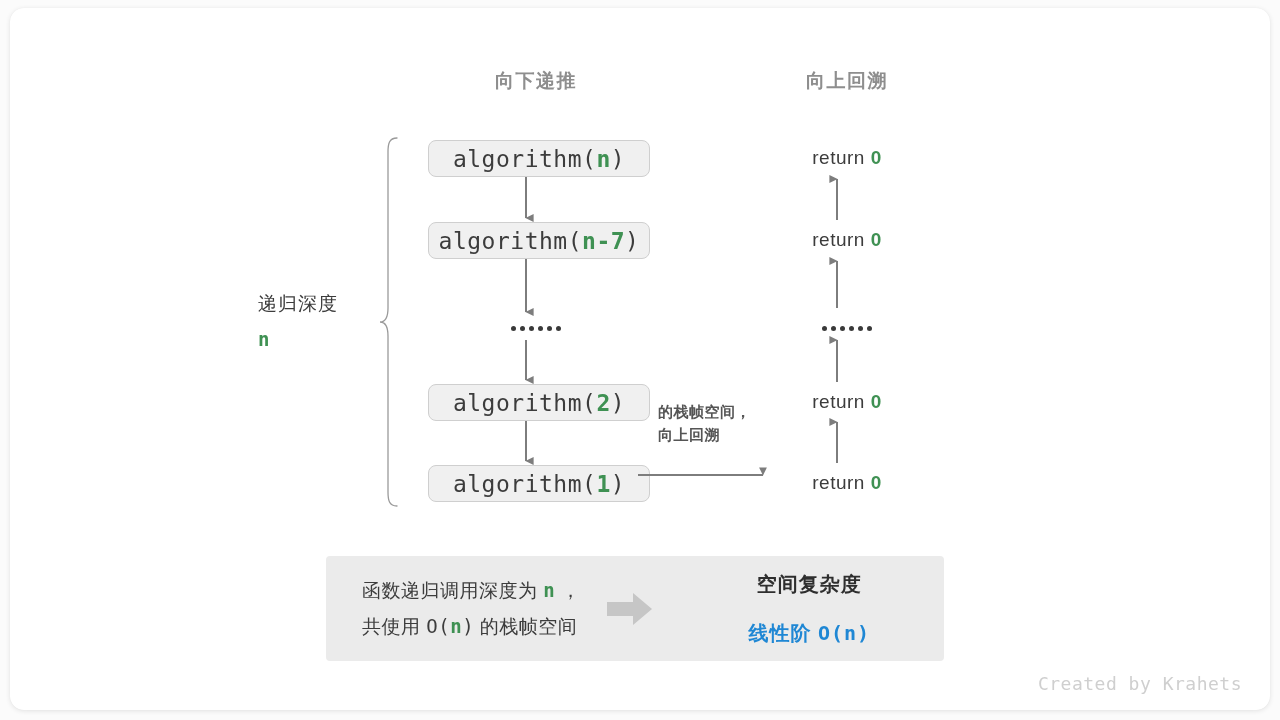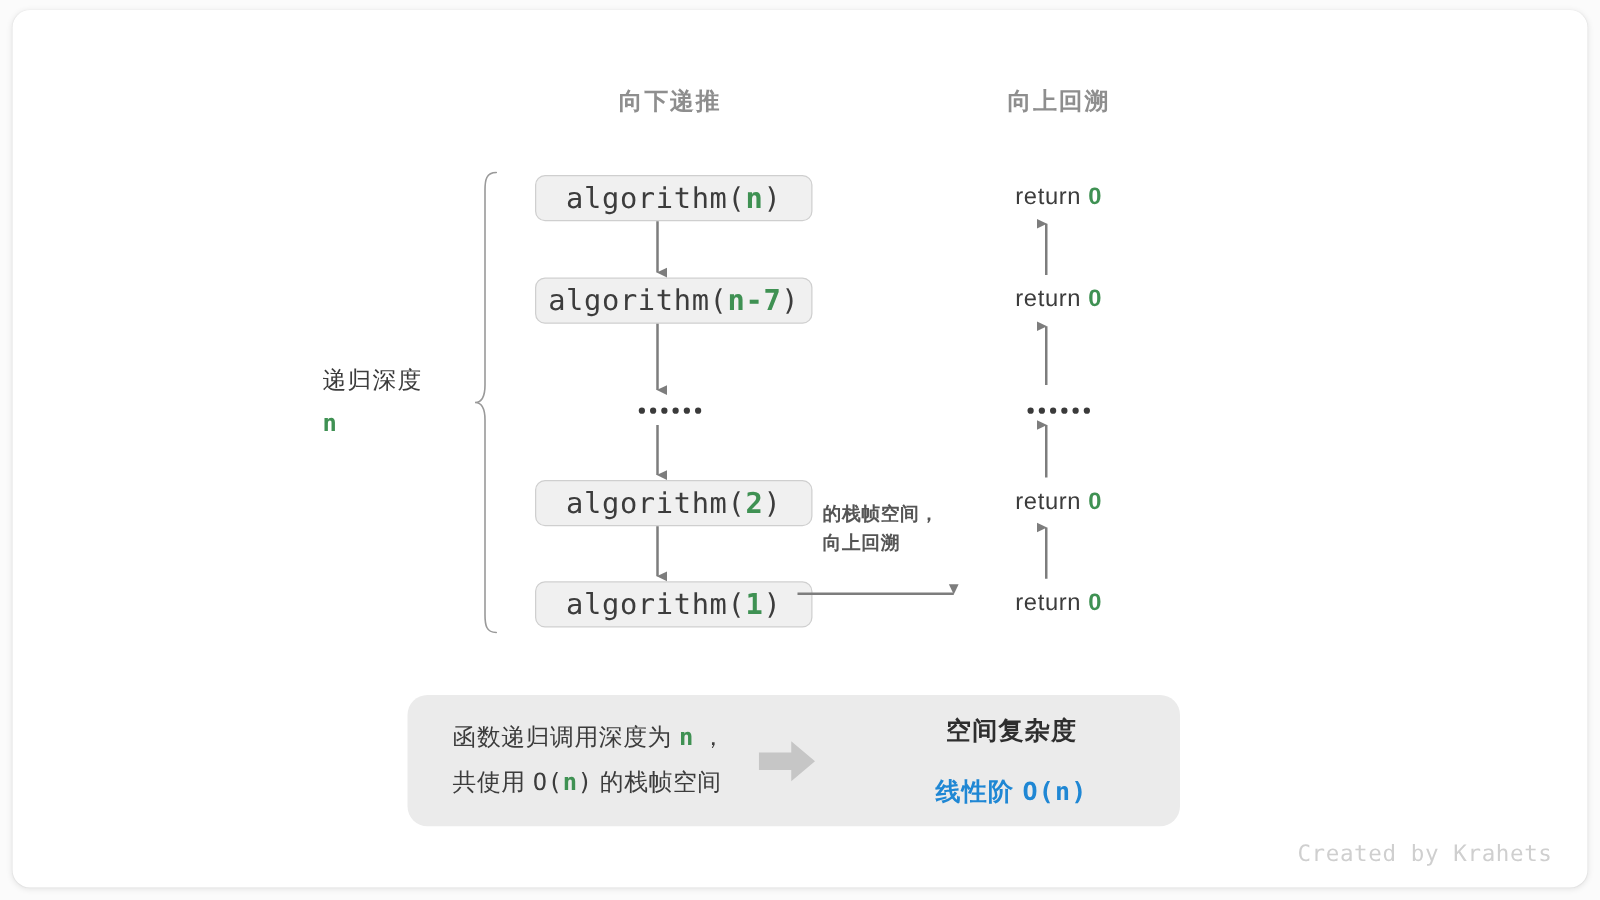--- a/index.html
+++ b/index.html
@@ -133,21 +133,21 @@
 
   
   #summary {
     position: absolute;
     left: 316px;
     top: 548px;
     width: 618px;
     height: 105px;
     box-sizing: border-box;
     background: #ebebeb;
-    border-radius: 16px;
+    border-radius: 4px;
     display: flex;
     align-items: center;
   }
   #summary-left {
     flex: 0 0 auto;
     padding-left: 36px;
     font-size: 19px;
     color: #3c3c3c;
     line-height: 1.85;
     letter-spacing: 0.5px;

